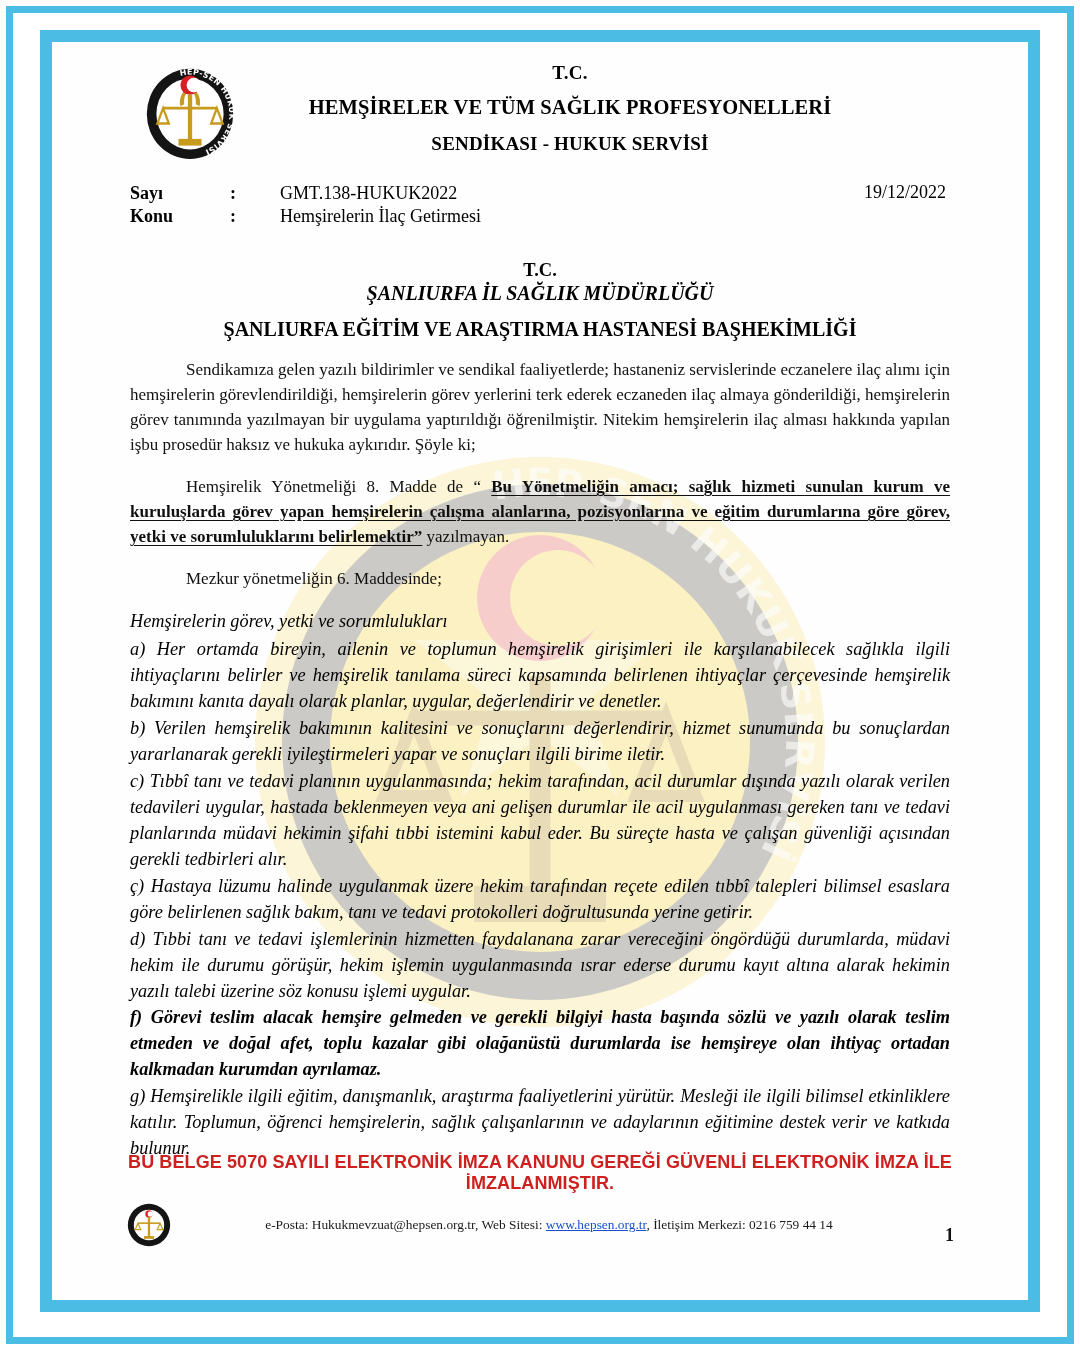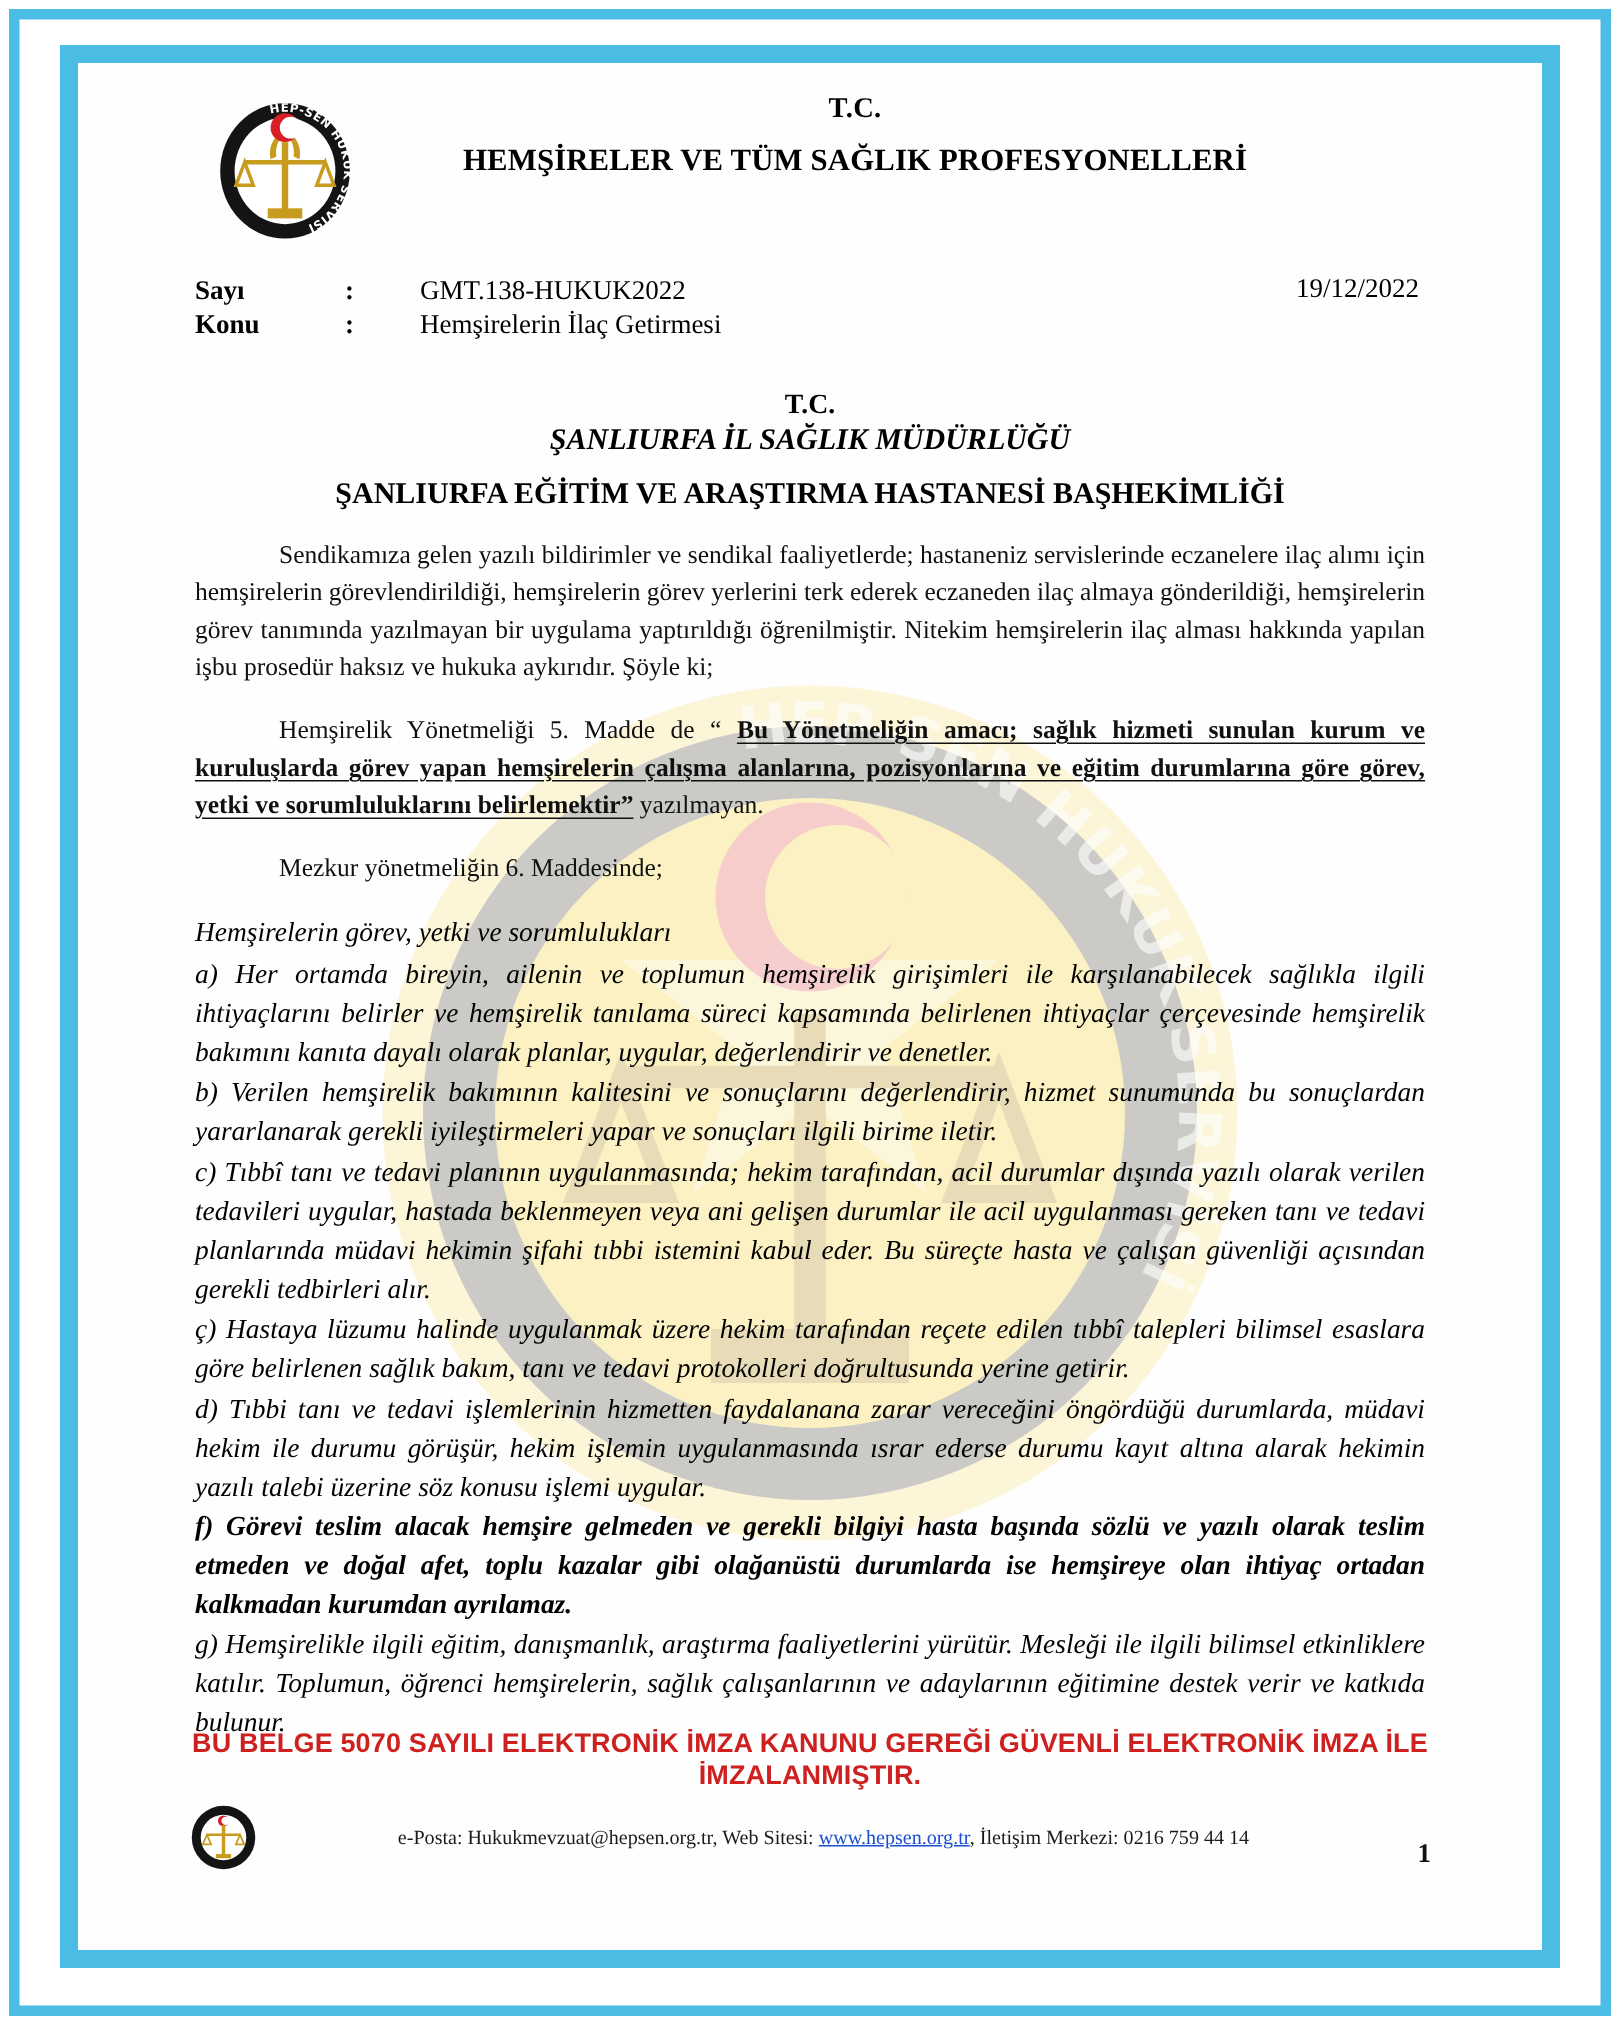--- a/index.html
+++ b/index.html
@@ -238,20 +238,21 @@
             <path d="M78 50 L72 66 L84 66 Z" fill="none" stroke="#c79b1e" stroke-width="2.4"></path>
             <rect x="38" y="82" width="24" height="7" fill="#c79b1e"></rect>
             <text font-family="DejaVu Sans, sans-serif" font-size="8.2" font-weight="bold" fill="#ffffff" letter-spacing="0.4">
               <textPath href="#hdRing" startOffset="21%">HEP-SEN HUKUK SERVİSİ</textPath>
             </text>
           </svg>
         </div>
         <div class="org-titles">
           <div class="org-tc">T.C.</div>
           <div class="org-line1">HEMŞİRELER VE TÜM SAĞLIK PROFESYONELLERİ</div>
+          <div class="org-line2">SENDİKASI - HUKUK SERVİSİ</div>
         </div>
       </div>
 
       <div class="refblock">
         <div class="ref-left">
           <div class="ref-row">
             <span class="ref-label">Sayı</span>
             <span class="ref-colon">:</span>
             <span class="ref-value">GMT.138-HUKUK2022</span>
           </div>
@@ -265,21 +266,21 @@
       </div>
 
       <div class="addressee">
         <div class="ad-tc">T.C.</div>
         <div class="ad-l1">ŞANLIURFA İL SAĞLIK MÜDÜRLÜĞÜ</div>
         <div class="ad-l2">ŞANLIURFA EĞİTİM VE ARAŞTIRMA HASTANESİ BAŞHEKİMLİĞİ</div>
       </div>
 
       <div class="body-text">
         <p class="para">Sendikamıza gelen yazılı bildirimler ve sendikal faaliyetlerde; hastaneniz servislerinde eczanelere ilaç alımı için hemşirelerin görevlendirildiği, hemşirelerin görev yerlerini terk ederek eczaneden ilaç almaya gönderildiği, hemşirelerin görev tanımında yazılmayan bir uygulama yaptırıldığı öğrenilmiştir. Nitekim hemşirelerin ilaç alması hakkında yapılan işbu prosedür haksız ve hukuka aykırıdır. Şöyle ki;</p>
-        <p class="para"><span>Hemşirelik Yönetmeliği 5. Madde de “ </span><span class="quote-bold">Bu Yönetmeliğin amacı; sağlık hizmeti sunulan kurum ve kuruluşlarda görev yapan hemşirelerin çalışma alanlarına, pozisyonlarına ve eğitim durumlarına göre görev, yetki ve sorumluluklarını belirlemektir”</span><span> yazılmayan.</span></p>
+        <p class="para"><span>Hemşirelik Yönetmeliği 8. Madde de “ </span><span class="quote-bold">Bu Yönetmeliğin amacı; sağlık hizmeti sunulan kurum ve kuruluşlarda görev yapan hemşirelerin çalışma alanlarına, pozisyonlarına ve eğitim durumlarına göre görev, yetki ve sorumluluklarını belirlemektir”</span><span> yazılmayan.</span></p>
         <p class="para">Mezkur yönetmeliğin 6. Maddesinde;</p>
       </div>
 
       <div class="articles">
         <div class="art-head">Hemşirelerin görev, yetki ve sorumlulukları</div>
         <p class="art">a) Her ortamda bireyin, ailenin ve toplumun hemşirelik girişimleri ile karşılanabilecek sağlıkla ilgili ihtiyaçlarını belirler ve hemşirelik tanılama süreci kapsamında belirlenen ihtiyaçlar çerçevesinde hemşirelik bakımını kanıta dayalı olarak planlar, uygular, değerlendirir ve denetler.</p>
         <p class="art">b) Verilen hemşirelik bakımının kalitesini ve sonuçlarını değerlendirir, hizmet sunumunda bu sonuçlardan yararlanarak gerekli iyileştirmeleri yapar ve sonuçları ilgili birime iletir.</p>
         <p class="art">c) Tıbbî tanı ve tedavi planının uygulanmasında; hekim tarafından, acil durumlar dışında yazılı olarak verilen tedavileri uygular, hastada beklenmeyen veya ani gelişen durumlar ile acil uygulanması gereken tanı ve tedavi planlarında müdavi hekimin şifahi tıbbi istemini kabul eder. Bu süreçte hasta ve çalışan güvenliği açısından gerekli tedbirleri alır.</p>
         <p class="art">ç) Hastaya lüzumu halinde uygulanmak üzere hekim tarafından reçete edilen tıbbî talepleri bilimsel esaslara göre belirlenen sağlık bakım, tanı ve tedavi protokolleri doğrultusunda yerine getirir.</p>
         <p class="art">d) Tıbbi tanı ve tedavi işlemlerinin hizmetten faydalanana zarar vereceğini öngördüğü durumlarda, müdavi hekim ile durumu görüşür, hekim işlemin uygulanmasında ısrar ederse durumu kayıt altına alarak hekimin yazılı talebi üzerine söz konusu işlemi uygular.</p>

